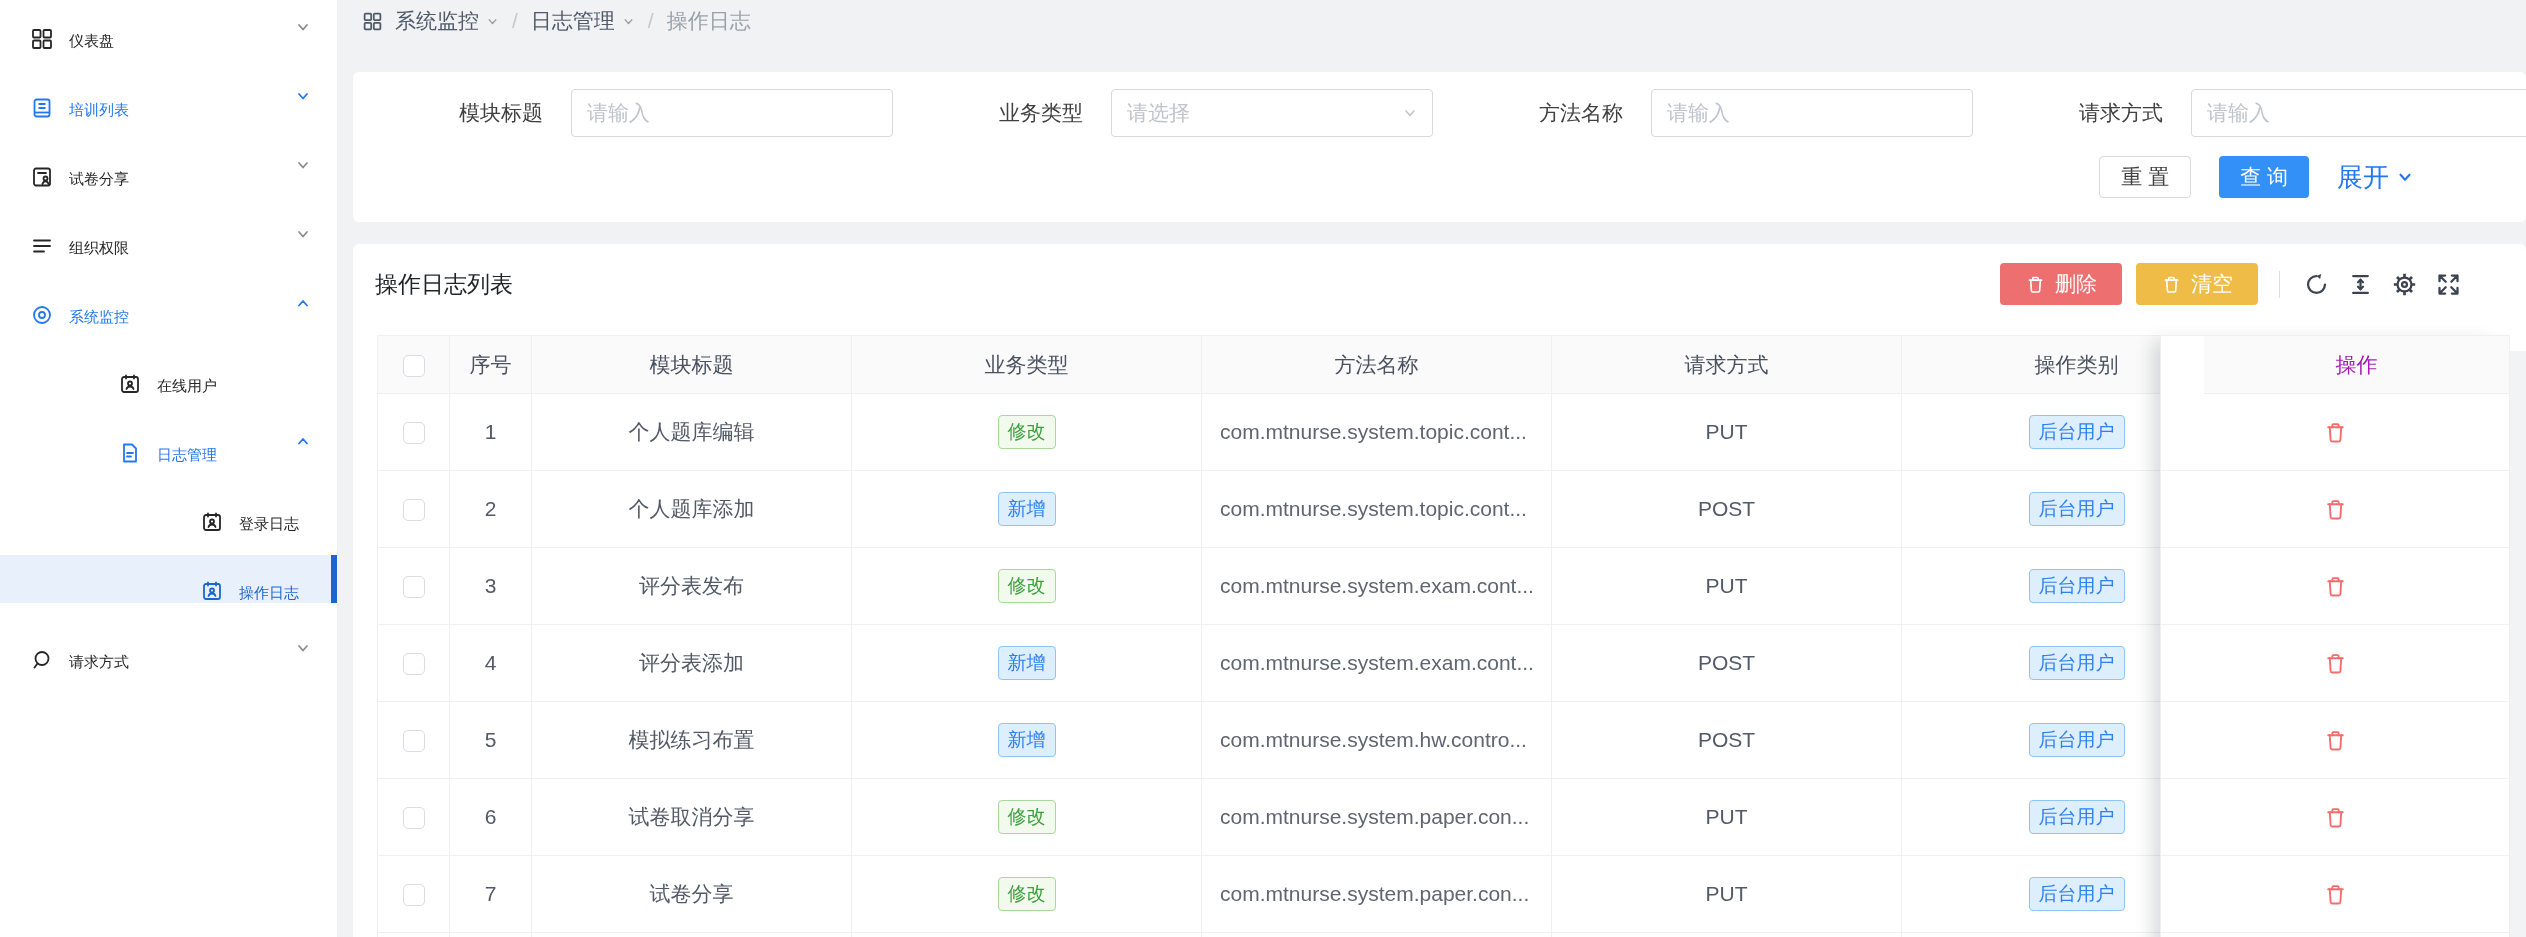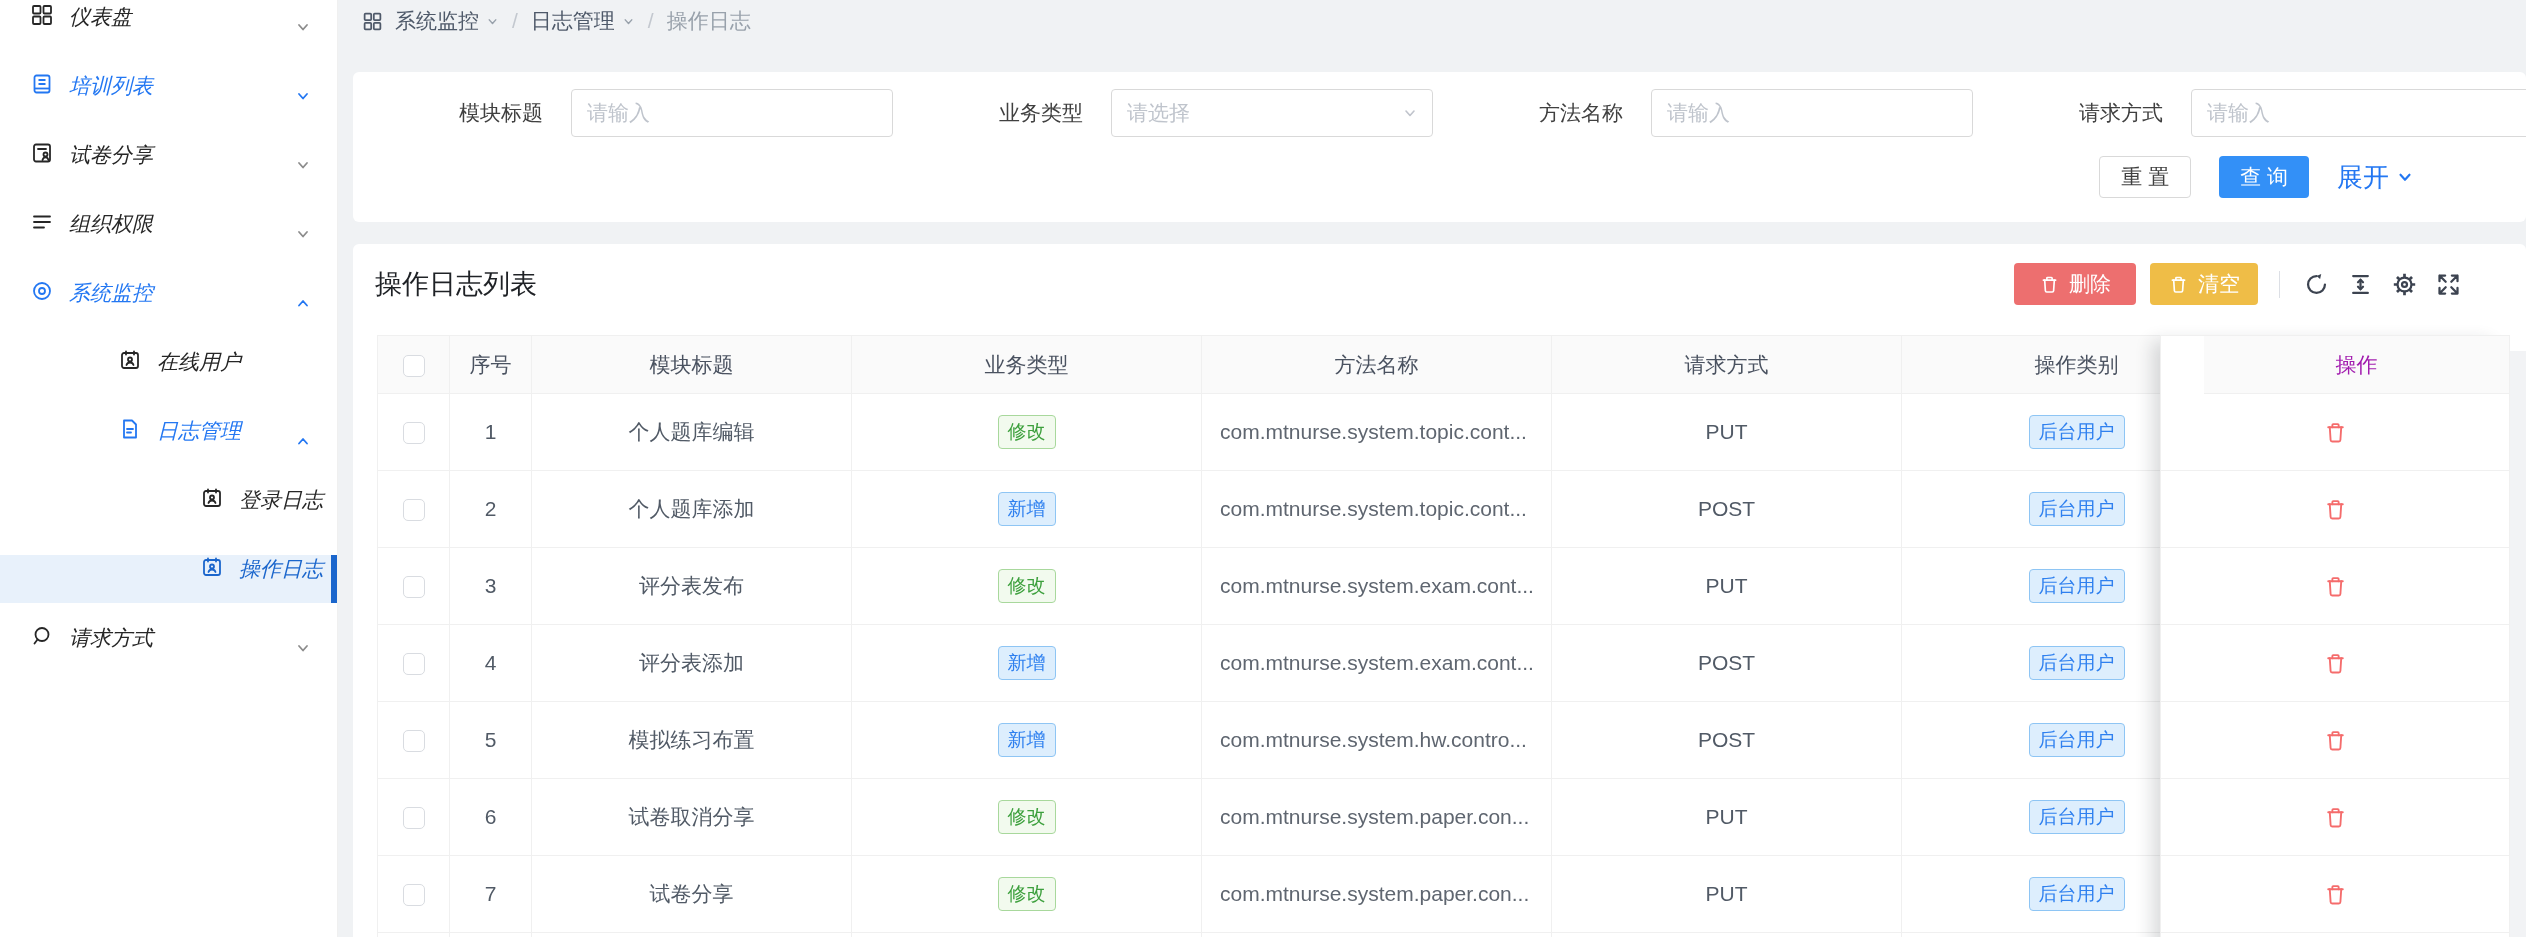--- a/index.html
+++ b/index.html
@@ -8,21 +8,21 @@
     font-family: "Liberation Sans", "DejaVu Sans", sans-serif;
     background:#f0f2f4; color:#262626; font-size:21px;
   }
   svg { display:block; }
 
   
   .sidebar { position:absolute; left:0; top:0; width:338px; height:100%;
     background:#fff; border-right:1px solid #f0f0f0; z-index:5; }
   .menu { padding-top:3px; }
   .mi { position:relative; height:48px; margin-bottom:21px; display:flex;
-    align-items:flex-start; font-size:21px; color:#262626; cursor:pointer;font-style:italic; }
+    align-items:flex-end; font-size:15px; color:#262626; cursor:pointer; }
   .mi .ic { margin-right:15px; flex:0 0 auto; }
   .mi.lvl0 { padding-left:30px; }
   .mi.lvl1 { padding-left:118px; }
   .mi.lvl2 { padding-left:200px; }
   .mi.blue { color:#2377f2; }
   .mi.active { background:#e8f1fb; color:#1b66cc; }
   .mi.active::after { content:""; position:absolute; right:0; top:0; bottom:0;
     width:6px; background:#1b66cc; }
   .mi .chev { position:absolute; right:26px; top:50%; margin-top:-8px; color:#8c8c8c; }
   .mi.blue .chev { color:#2377f2; }
@@ -61,24 +61,24 @@
     font-family:"Liberation Sans","DejaVu Sans",sans-serif; }
   .btn-reset { padding:0 21px; background:#fff; border:1px solid #d9d9d9; color:#404040; }
   .btn-query { padding:0 21px; background:#3390f7; color:#fff; }
   .link-expand { display:inline-flex; align-items:center; gap:7px; color:#2377f2;
     background:none; border:none; font-size:26px; cursor:pointer;
     font-family:"Liberation Sans","DejaVu Sans",sans-serif; }
 
   
   .card-head { display:flex; justify-content:space-between; align-items:center;
     padding:16px 63px 0 22px; height:64px; }
-  .card-title { font-size:27px; color:#1f2226; font-weight:500; }
+  .card-title { font-size:23px; color:#1f2226; font-weight:500; }
   .head-actions { display:flex; align-items:center; gap:14px; }
   .btn-danger { width:122px; height:42px; background:#ed6f6f; color:#fff; gap:9px; }
-  .btn-warn   { width:108px; height:42px; background:#efbd47; color:#fff; gap:9px; }
+  .btn-warn   { width:122px; height:42px; background:#efbd47; color:#fff; gap:9px; }
   .tool-divider { width:1px; height:27px; background:#dcdfe5; margin:0 7px; }
   .tool-icon { width:30px; height:30px; display:flex; align-items:center;
     justify-content:center; color:#3c4350; background:none; border:none; cursor:pointer; }
 
   
   .tbl-wrap { margin:27px 16px 0 24px; position:relative; }
   table { border-collapse:collapse; table-layout:fixed; width:2133px; }
   th, td { border:1px solid #f0f0f0; text-align:center; font-size:21px; }
   thead th { height:58px; background:#fafafa; color:#4a5260; font-weight:500; }
   tbody td { height:77px; color:#515a66; background:#fff; }

